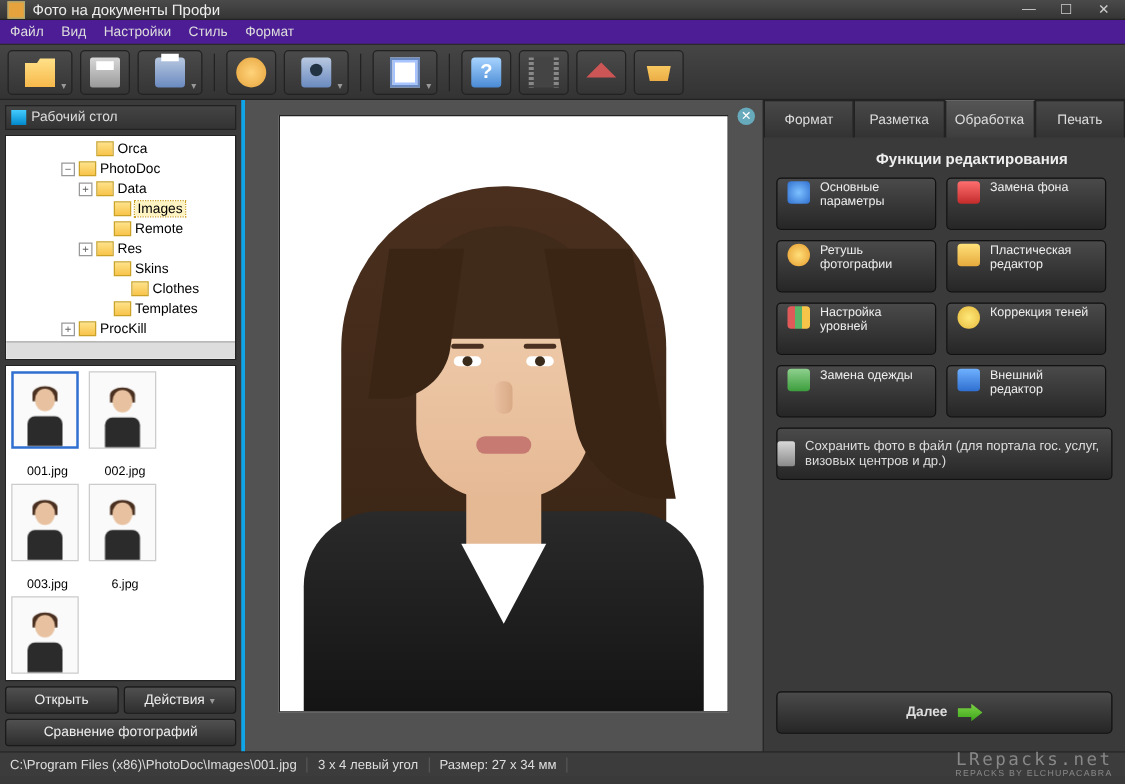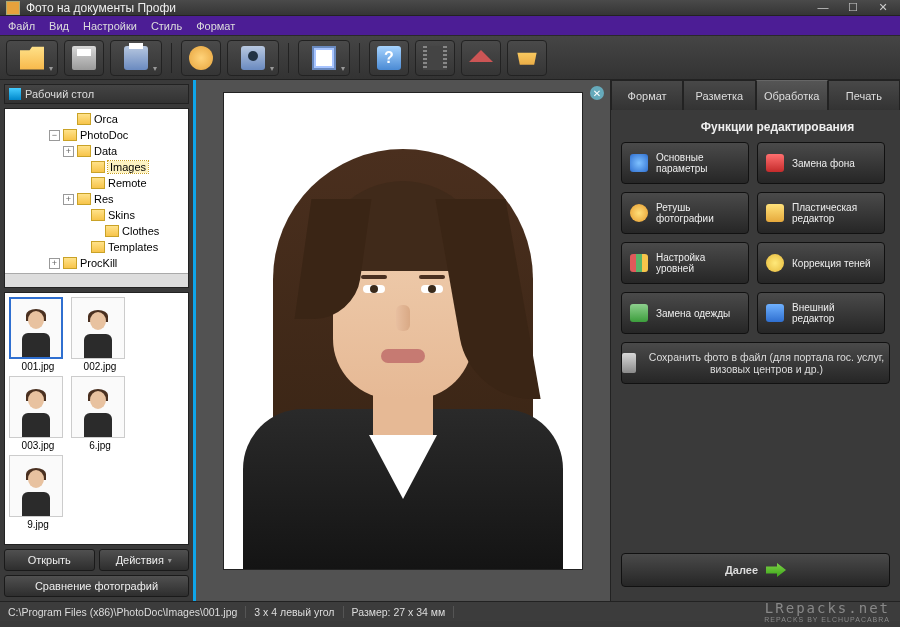--- a/index.html
+++ b/index.html
@@ -25,21 +25,21 @@
   .tree-row { padding-left: var(--ind, 20px); display: flex; align-items: center; height: 16px; white-space: nowrap; }
   .tree-row .exp { width: 11px; text-align: center; font-size: 9px; color: #666; border: 1px solid #999; height: 11px; line-height: 9px; margin-right: 3px; }
   .tree-row .fold { width: 14px; height: 12px; background: linear-gradient(#ffe28a,#f7c44a); border: 1px solid #c9a227; margin-right: 3px; }
   .tree-row.sel span.name { background: #fef3c2; outline: 1px dotted #c9a227; padding: 0 2px; }
   .tree-scroll { height: 14px; background: #ddd; border-top: 1px solid #aaa; position: absolute; bottom: 0; left: 0; right: 0; }
 
   .thumbs-box { flex: 1; background: #fff; border: 1px solid #222; overflow: auto; display: flex; flex-wrap: wrap; align-content: flex-start; padding: 4px; gap: 4px; min-height: 240px; }
   .thumb { width: 58px; text-align: center; }
   .thumb-img { width: 54px; height: 62px; border: 1px solid #ccc; background: #fafafa; display: flex; align-items: flex-end; justify-content: center; overflow: hidden; }
   .thumb.sel .thumb-img { border: 2px solid #2f6fd0; }
-  .thumb-label { font-size: 10px; color: #000; margin-top: 2px; }
+  .thumb-label { font-size: 10px; color: #000; margin-top: 13px; }
   .person { width: 28px; height: 50px; position: relative; }
   .person .head { width: 16px; height: 18px; background: #e8c2a0; border-radius: 50%; position: absolute; top: 4px; left: 6px; }
   .person .hair { position: absolute; width: 20px; height: 12px; background: #4a3020; border-radius: 50% 50% 0 0; top: 2px; left: 4px; }
   .person .body { position: absolute; width: 28px; height: 24px; background: #2b2b2b; border-radius: 6px 6px 0 0; bottom: 0; }
 
   .left-buttons { display: flex; gap: 4px; }
   .btn-small { flex: 1; height: 22px; background: linear-gradient(#505050,#2e2e2e); border: 1px solid #1a1a1a; border-radius: 3px; color: #eee; display: flex; align-items: center; justify-content: center; font-size: 11px; }
   .btn-small.drop:after { content: " ▾"; font-size: 8px; margin-left: 4px; color: #999; }
   .btn-wide { height: 22px; background: linear-gradient(#505050,#2e2e2e); border: 1px solid #1a1a1a; border-radius: 3px; color: #eee; display: flex; align-items: center; justify-content: center; font-size: 11px; }
 
@@ -62,21 +62,21 @@
   .big-person .brow.l { left: 118px; } .big-person .brow.r { left: 176px; }
   .big-person .nose { position: absolute; width: 14px; height: 26px; top: 176px; left: 153px; background: linear-gradient(90deg,#e8bfa0,#d9a985); border-radius: 6px; }
   .big-person .mouth { position: absolute; width: 44px; height: 14px; background: #c67a72; border-radius: 10px; top: 220px; left: 138px; }
 
   .right-panel { width: 290px; background: #3a3a3a; border-left: 1px solid #222; display: flex; flex-direction: column; }
   .tabs { display: flex; height: 30px; }
   .tab { flex: 1; display: flex; align-items: center; justify-content: center; background: linear-gradient(#484848,#333); border: 1px solid #222; border-bottom: none; font-size: 11px; }
   .tab.active { background: linear-gradient(#555,#3e3e3e); border-top: 1px solid #666; }
   .panel-title { text-align: center; font-weight: bold; padding: 10px 0 8px; color: #eee; font-size: 12px; margin-left: 44px; }
   .func-grid { display: flex; flex-wrap: wrap; gap: 8px; padding: 0 10px; }
-  .func-btn { width: 128px; height: 42px; background: linear-gradient(#4a4a4a,#262626); border: 1px solid #111; border-radius: 4px; display: flex; align-items: center; padding: 2px 8px; gap: 8px; }
+  .func-btn { width: 128px; height: 42px; background: linear-gradient(#4a4a4a,#262626); border: 1px solid #111; border-radius: 4px; display: flex; padding: 2px 8px; gap: 8px; }
   .func-icon { width: 18px; height: 18px; flex-shrink: 0; border-radius: 3px; }
   .func-text { font-size: 10px; line-height: 11px; color: #eee; }
   .wide-btn { margin: 8px 10px 0; height: 34px; background: linear-gradient(#4a4a4a,#262626); border: 1px solid #111; border-radius: 4px; display: flex; align-items: center; justify-content: center; gap: 8px; font-size: 10.5px; }
   .wide-btn.save { height: 42px; }
   .next-btn { margin: auto 10px 14px; height: 34px; background: linear-gradient(#4a4a4a,#262626); border: 1px solid #111; border-radius: 4px; display: flex; align-items: center; justify-content: center; gap: 8px; font-weight: bold; }
   .arrow-r { width: 20px; height: 14px; background: linear-gradient(#7ed346,#3ca51b); clip-path: polygon(0 25%, 55% 25%, 55% 0, 100% 50%, 55% 100%, 55% 75%, 0 75%); }
 
   .statusbar { height: 20px; background: #3c3c3c; display: flex; align-items: center; font-size: 10.5px; border-top: 1px solid #222; }
   .status-cell { padding: 0 8px; border-right: 1px solid #555; }
   .watermark { margin-left: auto; padding-right: 10px; text-align: right; color: #888; }
@@ -357,21 +357,21 @@
           <div class="func-icon" style="background:linear-gradient(#8ed08e,#3c9e3c)"></div>
           <div class="func-text">Замена одежды</div>
         </div>
       <div class="func-btn">
           <div class="func-icon" style="background:linear-gradient(#6fb1ff,#2f6fd0)"></div>
           <div class="func-text">Внешний редактор</div>
         </div>
     </div>
     <div class="wide-btn save">
       <div style="width:20px;height:20px;background:linear-gradient(#d8d8d8,#8a8a8a);border-radius:2px"></div>
-      <span style="text-align:center;line-height:12px">Сохранить фото в файл (для портала гос. услуг, визовых центров и др.)</span>
+      <span style="text-align:left;line-height:12px">Сохранить фото в файл (для портала гос. услуг, визовых центров и др.)</span>
     </div>
     <div class="next-btn">
       <span>Далее</span>
       <div class="arrow-r"></div>
     </div>
   </div>
 </div>
 
 <div class="statusbar">
   <div class="status-cell">C:\Program Files (x86)\PhotoDoc\Images\001.jpg</div>

